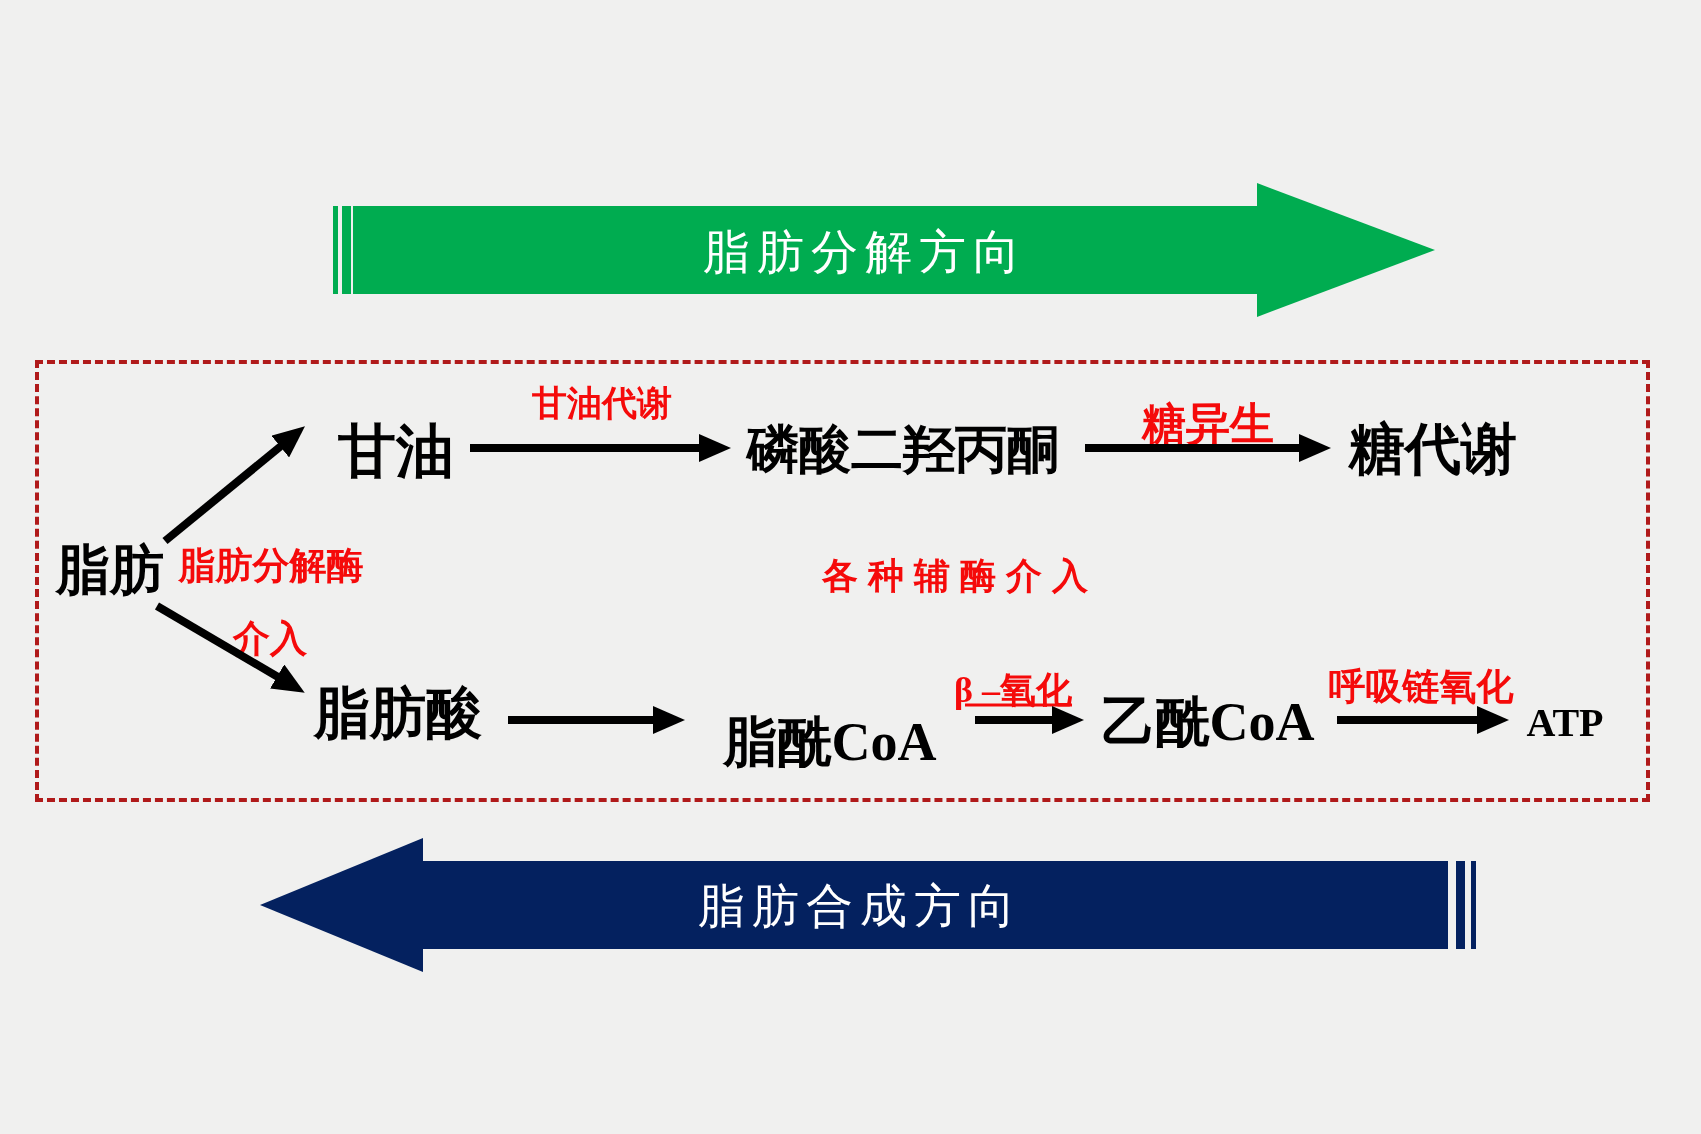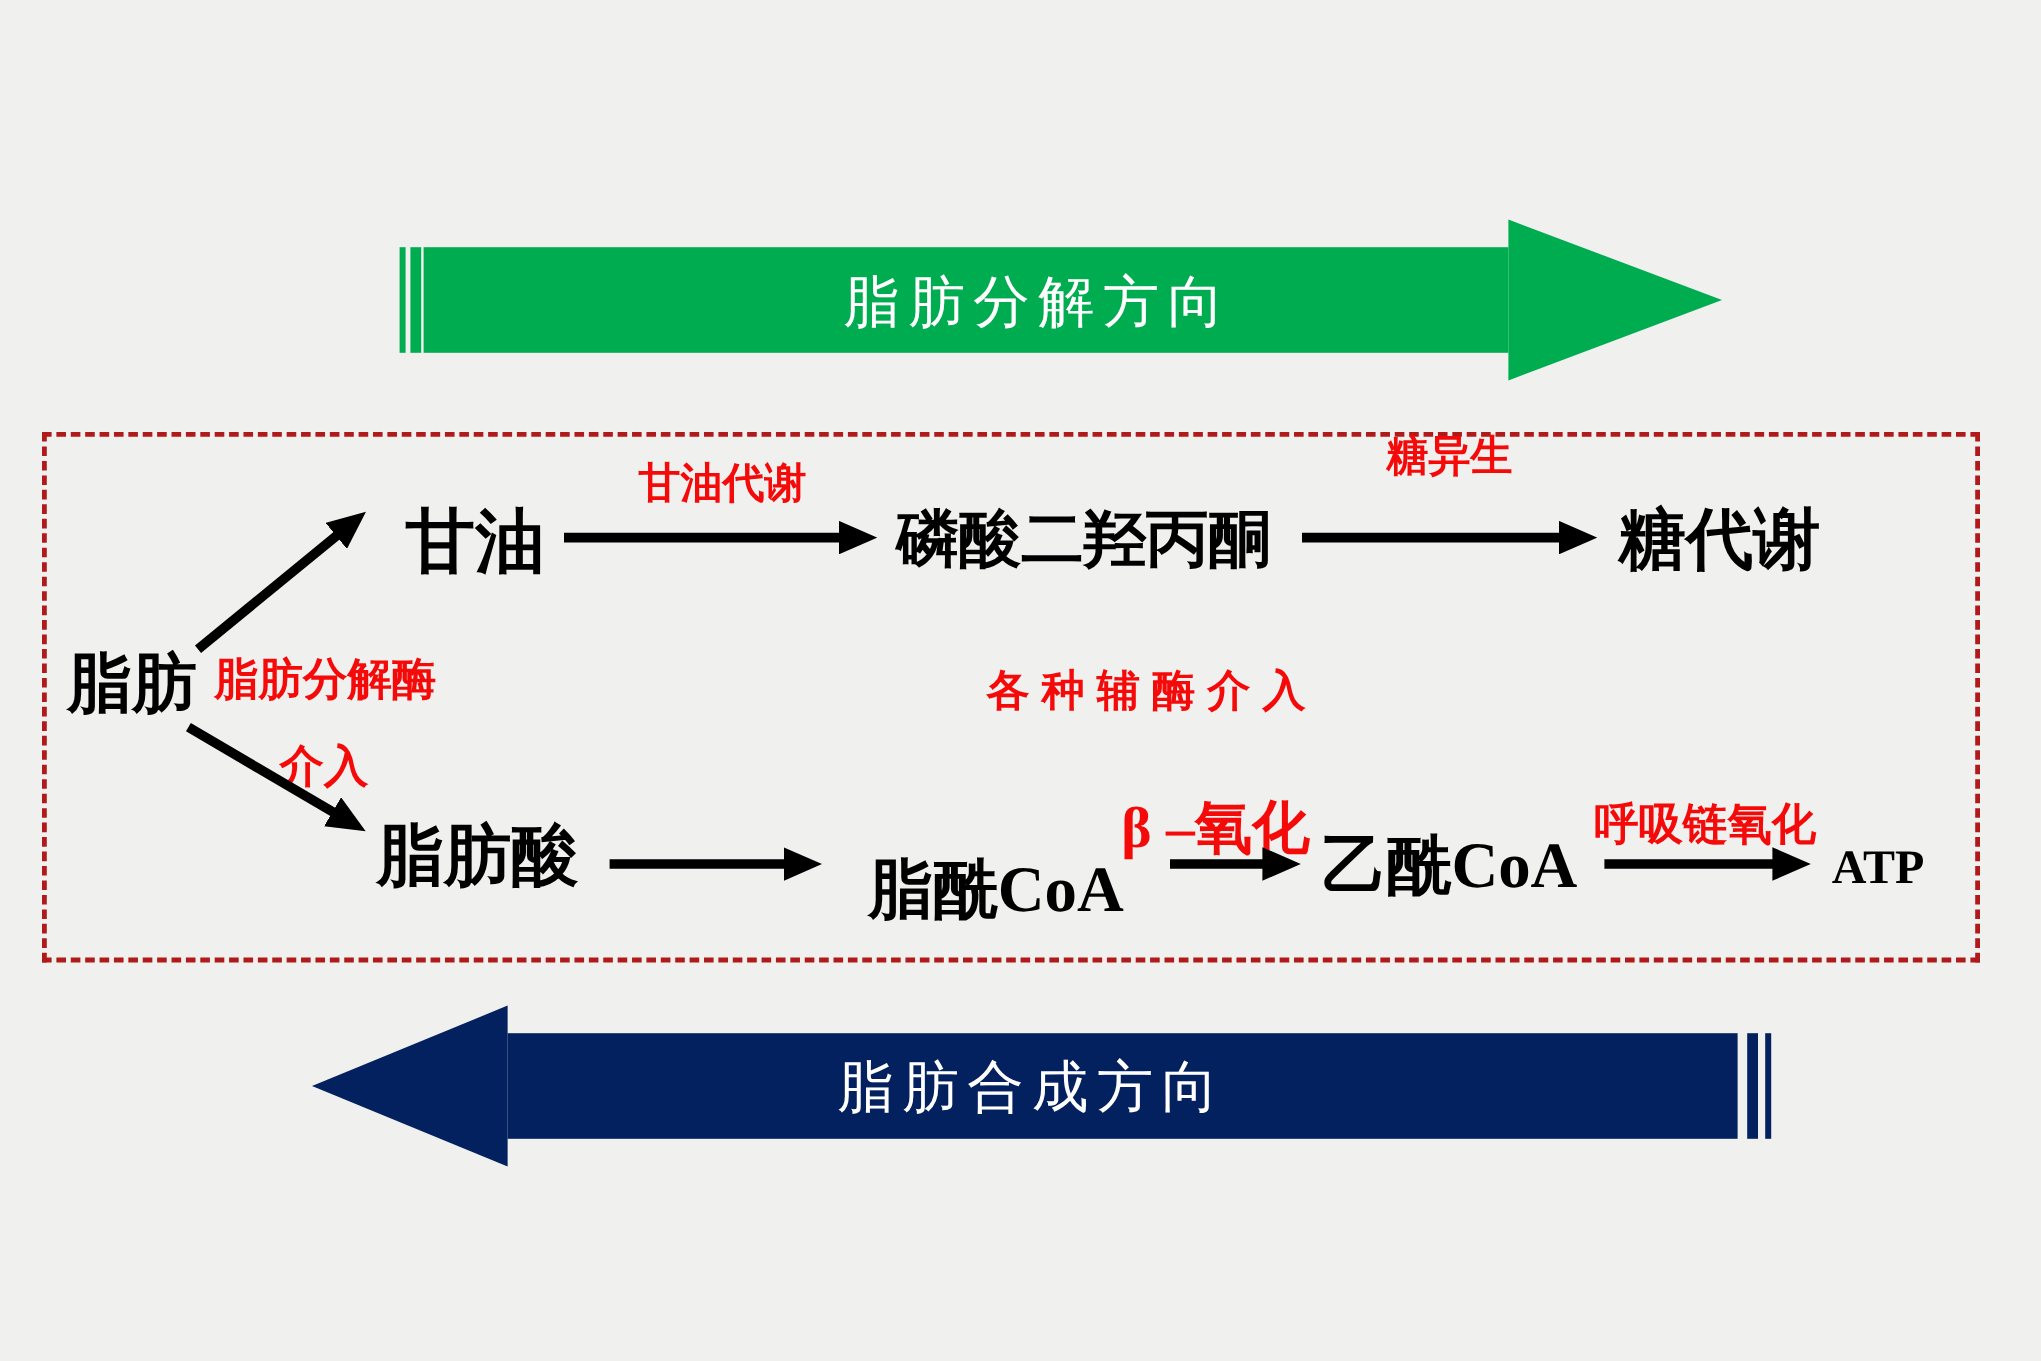--- a/index.html
+++ b/index.html
@@ -48,26 +48,26 @@
   .n-dhap{left:903px;top:450px;font-size:52px;}
   .n-sugar{left:1433px;top:450px;font-size:56px;}
   .n-fattyacid{left:398px;top:714px;font-size:56px;}
   .n-facoa{left:830px;top:742px;font-size:54px;}
   .n-accoa{left:1208px;top:722px;font-size:54px;}
   .n-atp{left:1565px;top:722px;font-size:40px;}
 
   
   .rlabel{color:var(--label-red);font-weight:700;}
   .l-glymet{left:602px;top:403px;font-size:35px;}
-  .l-gluco{left:1208px;top:380px;font-size:35px;}
+  .l-gluco{left:1208px;top:424px;font-size:44px;}
   .l-lipase1{left:271px;top:566px;font-size:37px;}
   .l-lipase2{left:270px;top:610px;font-size:37px;margin-top:29px;}
   .l-coenz{left:960px;top:576px;font-size:36px;letter-spacing:10px;}
   .l-activ{left:600px;top:690px;font-size:37px;}
-  .l-beta{left:1013px;top:690px;font-size:48px;}
+  .l-beta{left:1013px;top:690px;font-size:36px;text-decoration:underline;}
   .l-resp{left:1421px;top:687px;font-size:37px;}
 
   svg.arrows{left:0;top:0;width:1701px;height:1134px;pointer-events:none;}
 </style>
 </head>
 <body>
 
 <div class="canvas">
 
   <div class="abs g-s1"></div>

